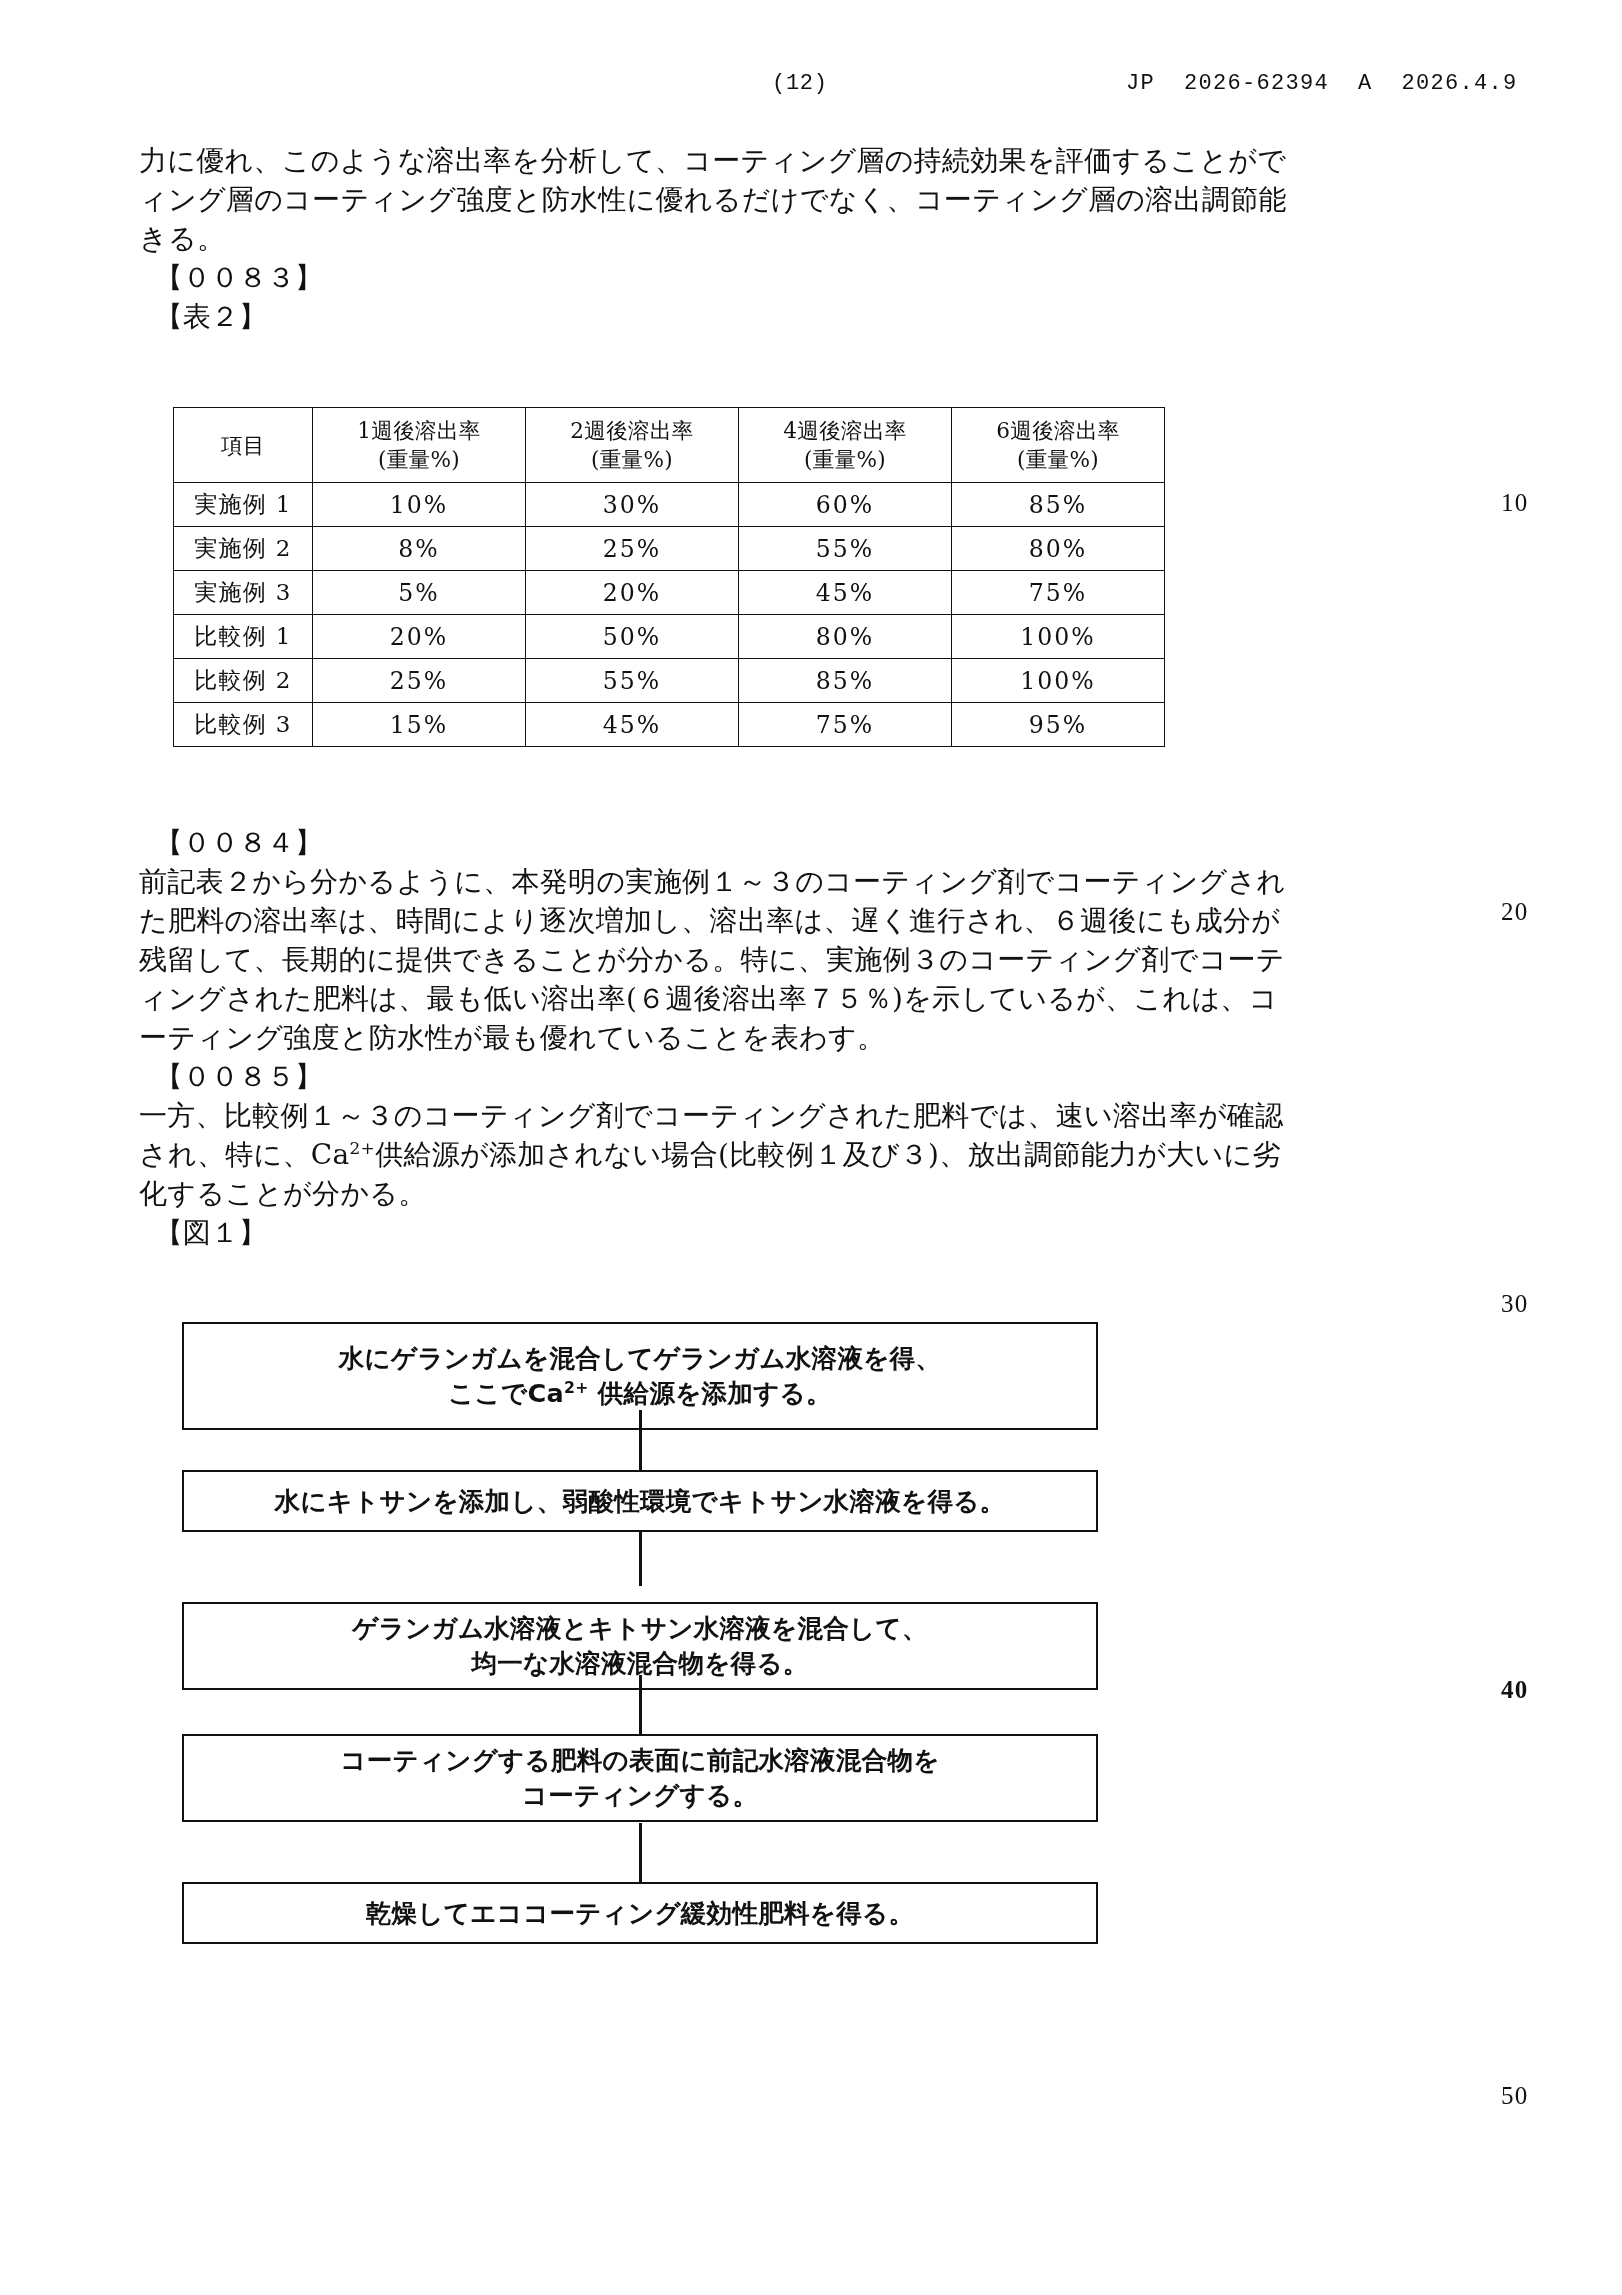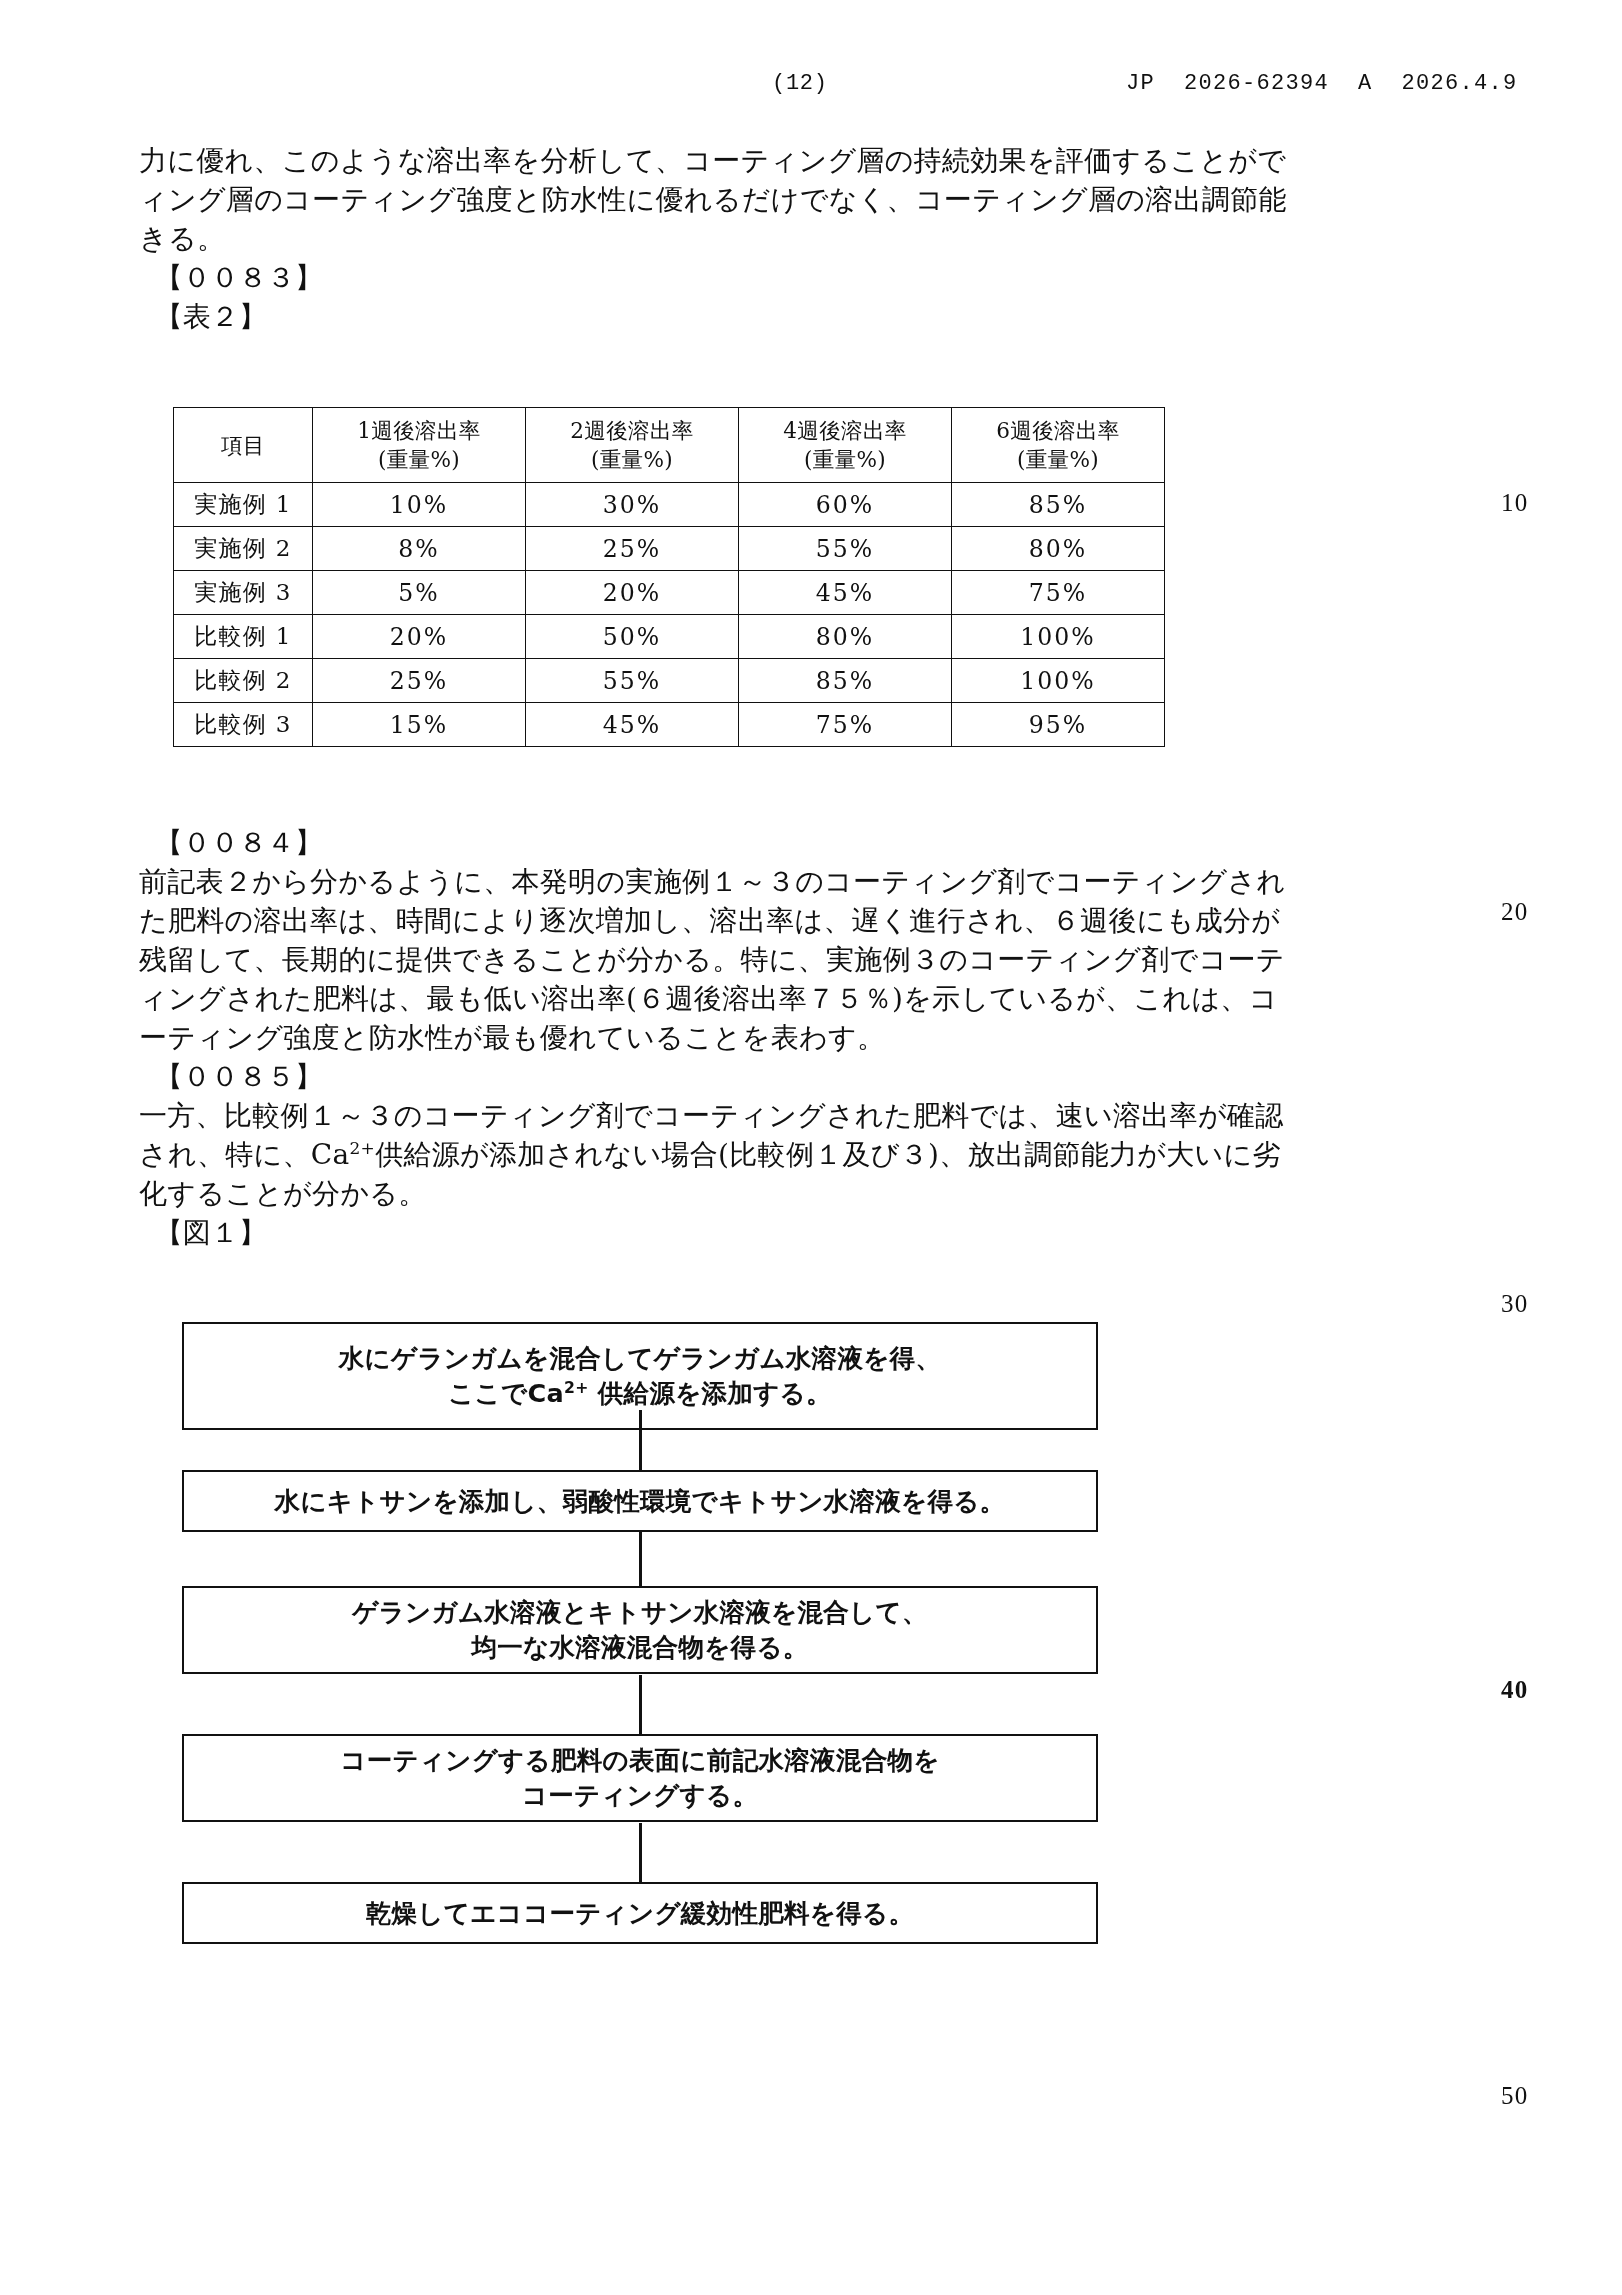--- a/index.html
+++ b/index.html
@@ -284,21 +284,21 @@
     <div class="fc-text"><span>水にゲランガムを混合してゲランガム水溶液を得、
 ここでCa</span><span class="fc-sup">2+</span><span> 供給源を添加する。</span></div>
   </div>
   <div class="fc-conn" style="top:88px; height:60px;"></div>
 
   <div class="fc-box" style="top:148px; height:62px;">
     <div class="fc-text">水にキトサンを添加し、弱酸性環境でキトサン水溶液を得る。</div>
   </div>
   <div class="fc-conn" style="top:210px; height:54px;"></div>
 
-  <div class="fc-box" style="top:264px; height:88px;">
+  <div class="fc-box" style="top:280px; height:88px;">
     <div class="fc-text">ゲランガム水溶液とキトサン水溶液を混合して、
 均一な水溶液混合物を得る。</div>
   </div>
   <div class="fc-conn" style="top:353px; height:60px;"></div>
 
   <div class="fc-box" style="top:412px; height:88px;">
     <div class="fc-text">コーティングする肥料の表面に前記水溶液混合物を
 コーティングする。</div>
   </div>
   <div class="fc-conn" style="top:501px; height:60px;"></div>

